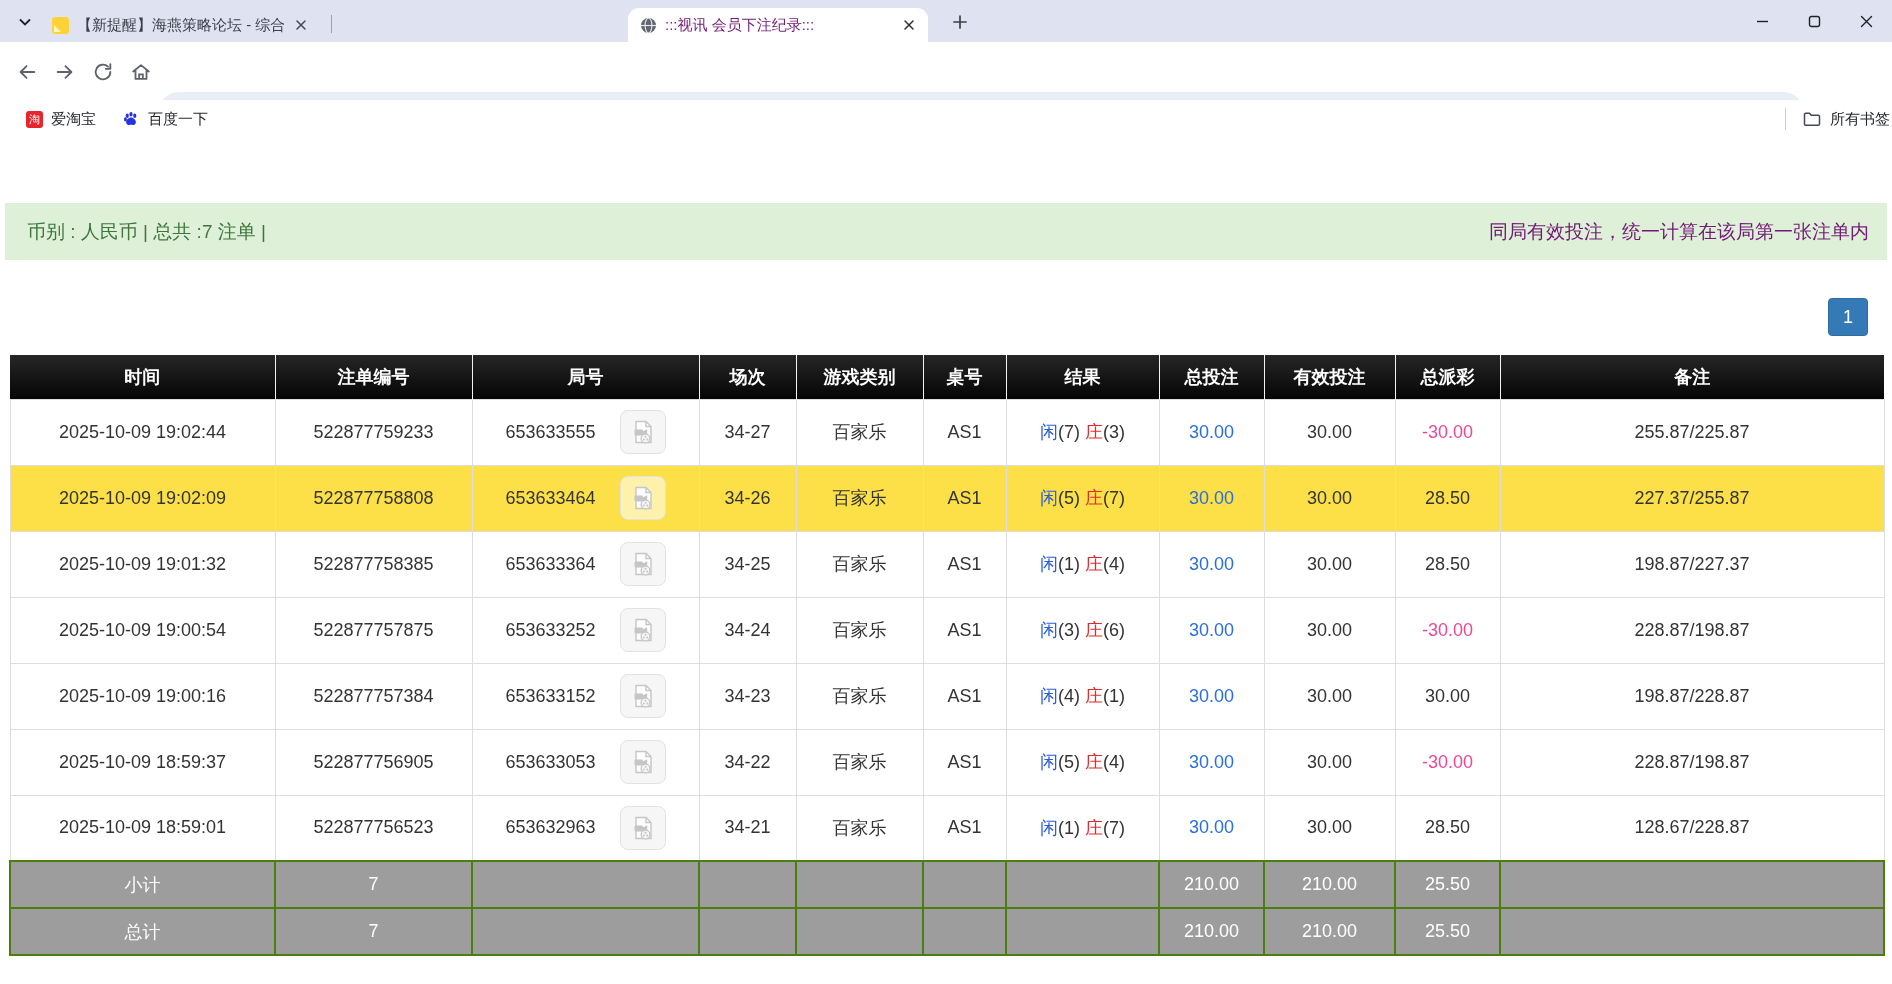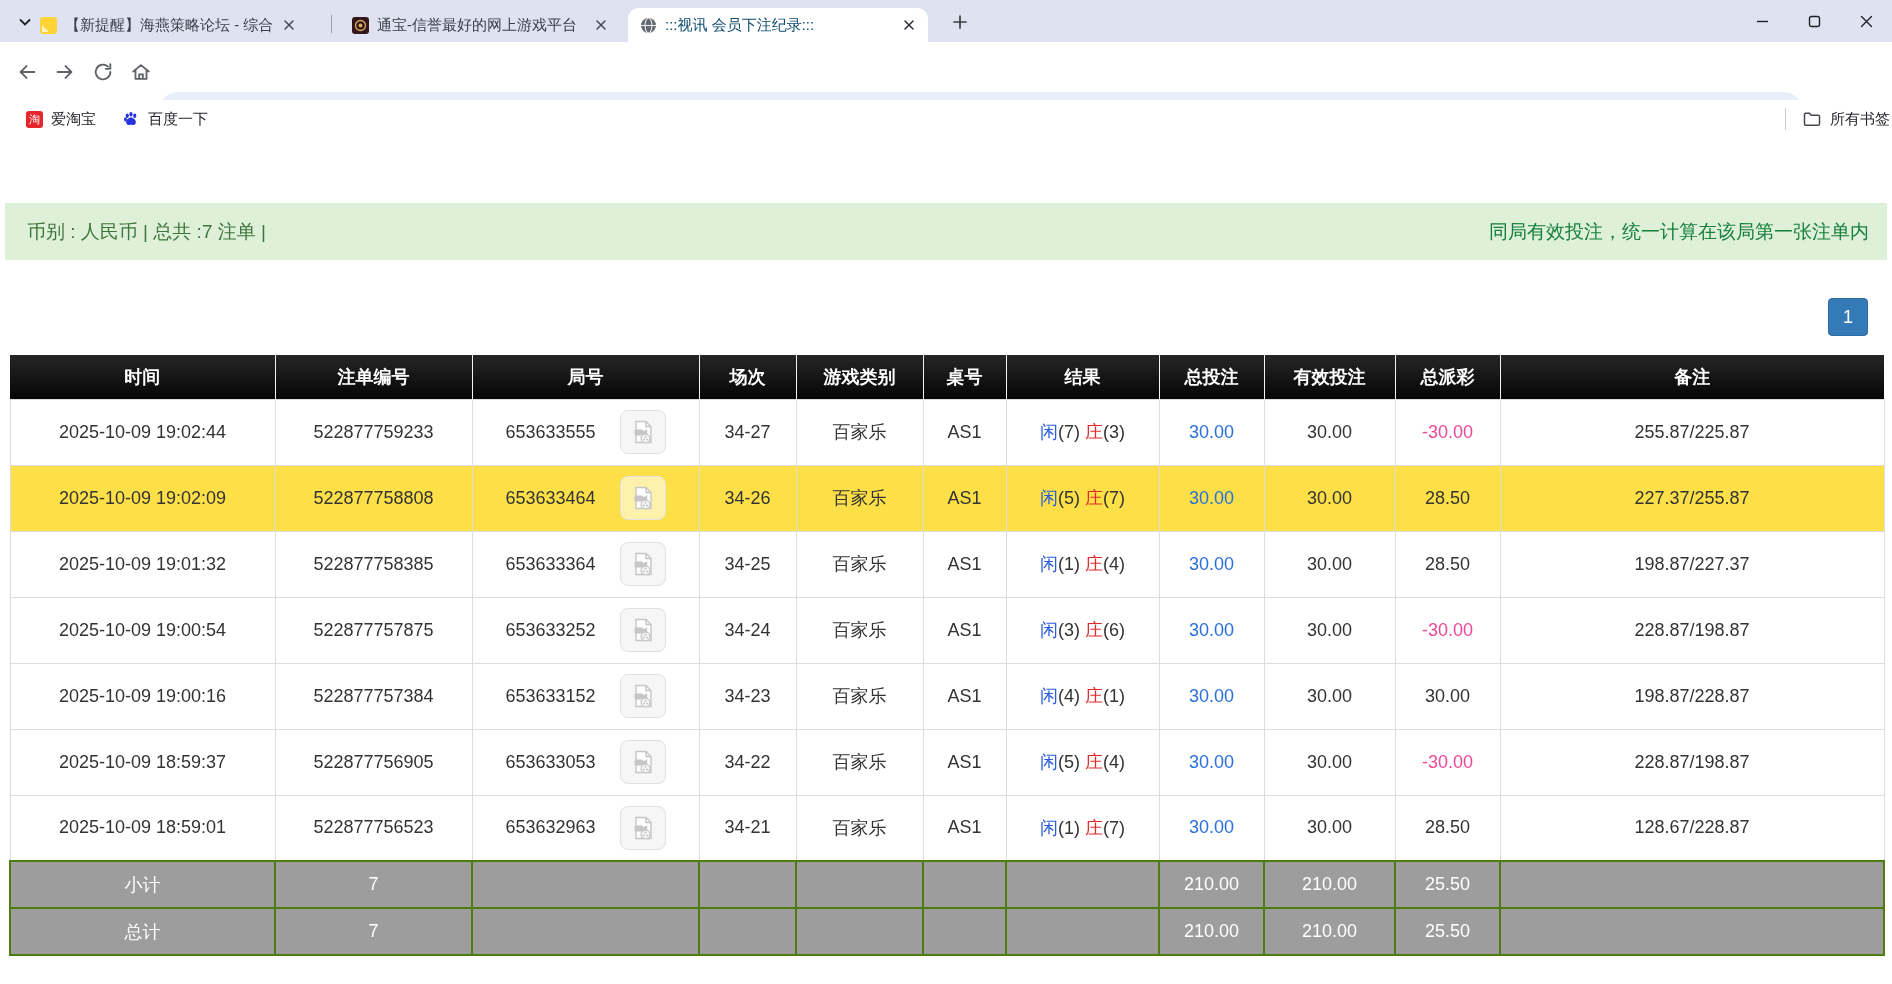--- a/index.html
+++ b/index.html
@@ -5,21 +5,21 @@
   * { margin:0; padding:0; box-sizing:border-box; }
   body { background:#fff; font-family:"Liberation Sans","DejaVu Sans",sans-serif; }
   .screen { position:relative; width:1892px; height:984px; background:#fff; overflow:hidden; }
 
   
   .tabstrip { position:absolute; top:0; left:0; right:0; height:42px; background:#dee2f1; }
   .tab-search { position:absolute; left:14px; top:11px; width:22px; height:22px; display:flex; align-items:center; justify-content:center; }
   .tab { position:absolute; top:8px; height:34px; display:flex; align-items:center; padding:0 10px 0 12px; }
   .tab .title { font-size:15px; color:#3b3f49; white-space:nowrap; overflow:hidden; flex:1; margin:0 8px; }
   .tab.active { background:#fff; border-radius:11px 11px 0 0; height:34px; }
-  .tab.active .title { color:#0c4a6e; }
+  .tab.active .title { color:#701a75; }
   .tab-close { width:18px; height:18px; display:flex; align-items:center; justify-content:center; border-radius:50%; flex:none; }
   .tab-divider { position:absolute; top:15px; width:1px; height:18px; background:#9aa0b5; }
   .favicon { width:17px; height:17px; flex:none; position:relative; }
   .fav-yellow { background:#ffd335; border-radius:3px; }
   .fav-yellow:after { content:""; position:absolute; left:2px; bottom:2px; border-left:7px solid #fff3c0; border-top:7px solid transparent; }
   .fav-dark { background:#34151d; border-radius:3px; display:flex; align-items:center; justify-content:center; }
   .newtab { position:absolute; left:948px; top:10px; width:24px; height:24px; display:flex; align-items:center; justify-content:center; }
   .wincontrols { position:absolute; right:0; top:0; height:42px; display:flex; align-items:center; }
   .winbtn { width:52px; height:42px; display:flex; align-items:center; justify-content:center; }
 
@@ -45,21 +45,21 @@
   .form-outer { position:absolute; top:138px; left:8px; right:8px; height:37px; overflow:hidden; border-bottom:1px solid #e4e4e4; }
   .form-panel { position:absolute; bottom:5px; left:10px; right:16px; height:100px; background:#d9edf7; border-radius:8px; display:flex; align-items:flex-end; padding:0 0 9px 16px; }
   .form-label { font-size:18px; font-weight:bold; color:#31708f; line-height:24px; margin-right:10px; }
   .form-select { width:198px; height:42px; background:#fff; border:1px solid #cfcfcf; border-radius:5px; display:flex; align-items:center; padding-left:10px; font-size:16px; color:#555; position:relative; }
   .form-select:before { content:""; position:absolute; right:32px; top:4px; bottom:4px; width:1px; background:#e2e2e2; }
   .form-btn { width:60px; height:40px; background:#5bc0de; border:1px solid #46b8da; border-radius:5px; margin-left:30px; }
 
   
   .summary { position:absolute; top:203px; left:5px; right:5px; height:57px; background:#dff0d8; display:flex; align-items:center; }
   .summary-text { margin-left:22px; font-size:19px; color:#3c763d; }
-  .summary-notice { position:absolute; right:18px; font-size:19px; color:#15803d; }
+  .summary-notice { position:absolute; right:18px; font-size:19px; color:#701a75; }
 
   
   .pager { position:absolute; top:298px; right:24px; width:40px; height:38px; background:#337ab7; border:1px solid #2e6da4; border-radius:4px; color:#fff; font-size:18px; display:flex; align-items:center; justify-content:center; }
 
   
   table.bets { position:absolute; top:355px; left:9px; width:1874px; border-collapse:collapse; table-layout:fixed; }
   table.bets th { height:44px; background:linear-gradient(#262626,#050505); color:#fff; font-size:18px; font-weight:bold; border-left:1px solid #f2f2f2; }
   table.bets th:first-child { border-left:none; }
   table.bets tbody td { height:66px; border:1px solid #ddd; text-align:center; font-size:18px; color:#333; background:#fff; }
   table.bets tbody tr.hl td { background:#fde047; }
@@ -81,46 +81,32 @@
 
   <div class="tabstrip">
     <div class="tab-search">
       <span>
         <svg width="16" height="16" viewBox="0 0 16 16">
             <path d="M3.5 6l4.5 4.5L12.5 6" fill="none" stroke="#202124" stroke-width="1.8" stroke-linecap="round"></path>
           </svg>
       </span>
     </div>
 
-    <div class="tab" style="left:28px; width:280px;align-items:center;">
+    <div class="tab" style="left:40px; width:280px;align-items:center;">
       <span class="favicon fav-yellow"></span>
       <span class="title">【新提醒】海燕策略论坛 - 综合</span>
       <span class="tab-close">
         <svg width="12" height="12" viewBox="0 0 12 12">
             <path d="M2 2l8 8M10 2l-8 8" stroke="#45494f" stroke-width="1.5" stroke-linecap="round"></path>
           </svg>
       </span>
     </div>
 
     <div class="tab-divider" style="left:331px;"></div>
 
-    <div class="tab" style="left:340px; width:280px;">
-      <span class="favicon fav-dark">
-        <svg width="13" height="13" viewBox="0 0 13 13">
-            <circle cx="6.5" cy="6.5" r="5" fill="none" stroke="#d4af5a" stroke-width="1.3"></circle>
-            <circle cx="6.5" cy="6.5" r="2" fill="#d4af5a"></circle>
-          </svg>
-      </span>
-      <span class="title">通宝-信誉最好的网上游戏平台</span>
-      <span class="tab-close">
-        <svg width="12" height="12" viewBox="0 0 12 12">
-            <path d="M2 2l8 8M10 2l-8 8" stroke="#45494f" stroke-width="1.5" stroke-linecap="round"></path>
-          </svg>
-      </span>
-    </div>
 
     <div class="tab active" style="left:628px; width:300px;">
       <span class="favicon">
         <svg width="17" height="17" viewBox="0 0 17 17">
             <circle cx="8.5" cy="8.5" r="7.5" fill="#62666d"></circle>
             <ellipse cx="8.5" cy="8.5" rx="3.4" ry="7.5" fill="none" stroke="#e9ebf2" stroke-width="1.1"></ellipse>
             <path d="M1 8.5h15" stroke="#e9ebf2" stroke-width="1.1"></path>
           </svg>
       </span>
       <span class="title">:::视讯 会员下注纪录:::</span>

